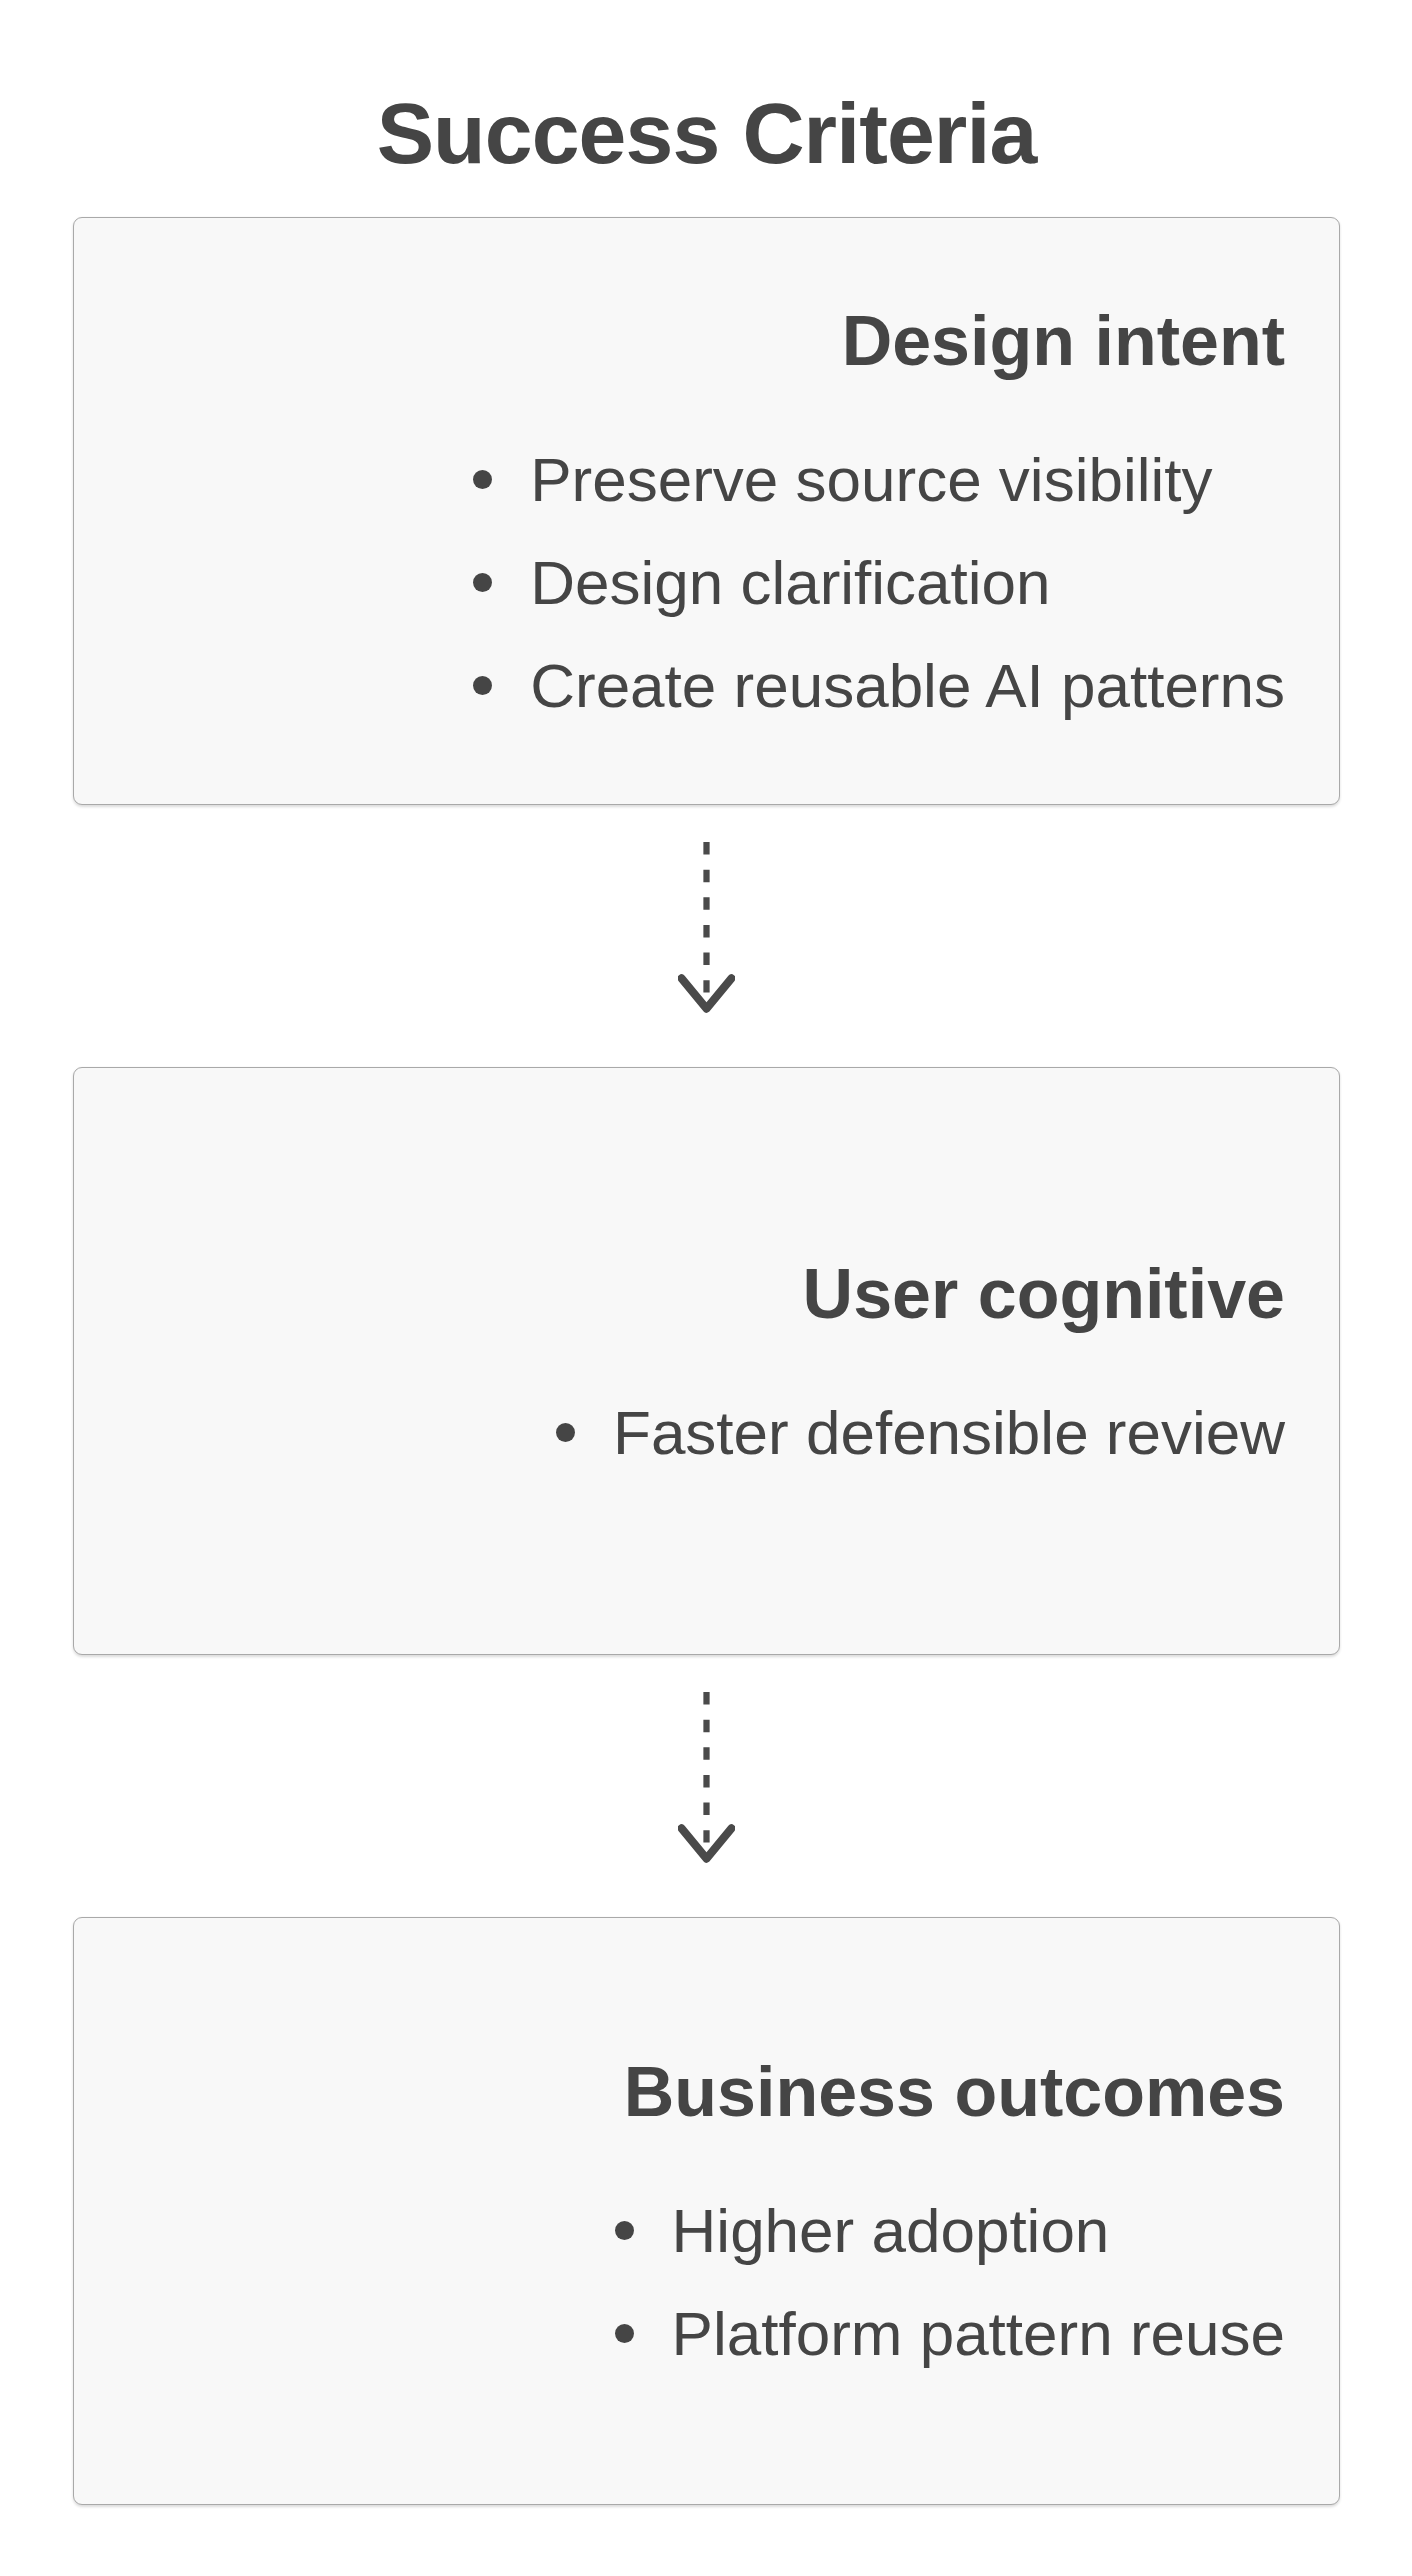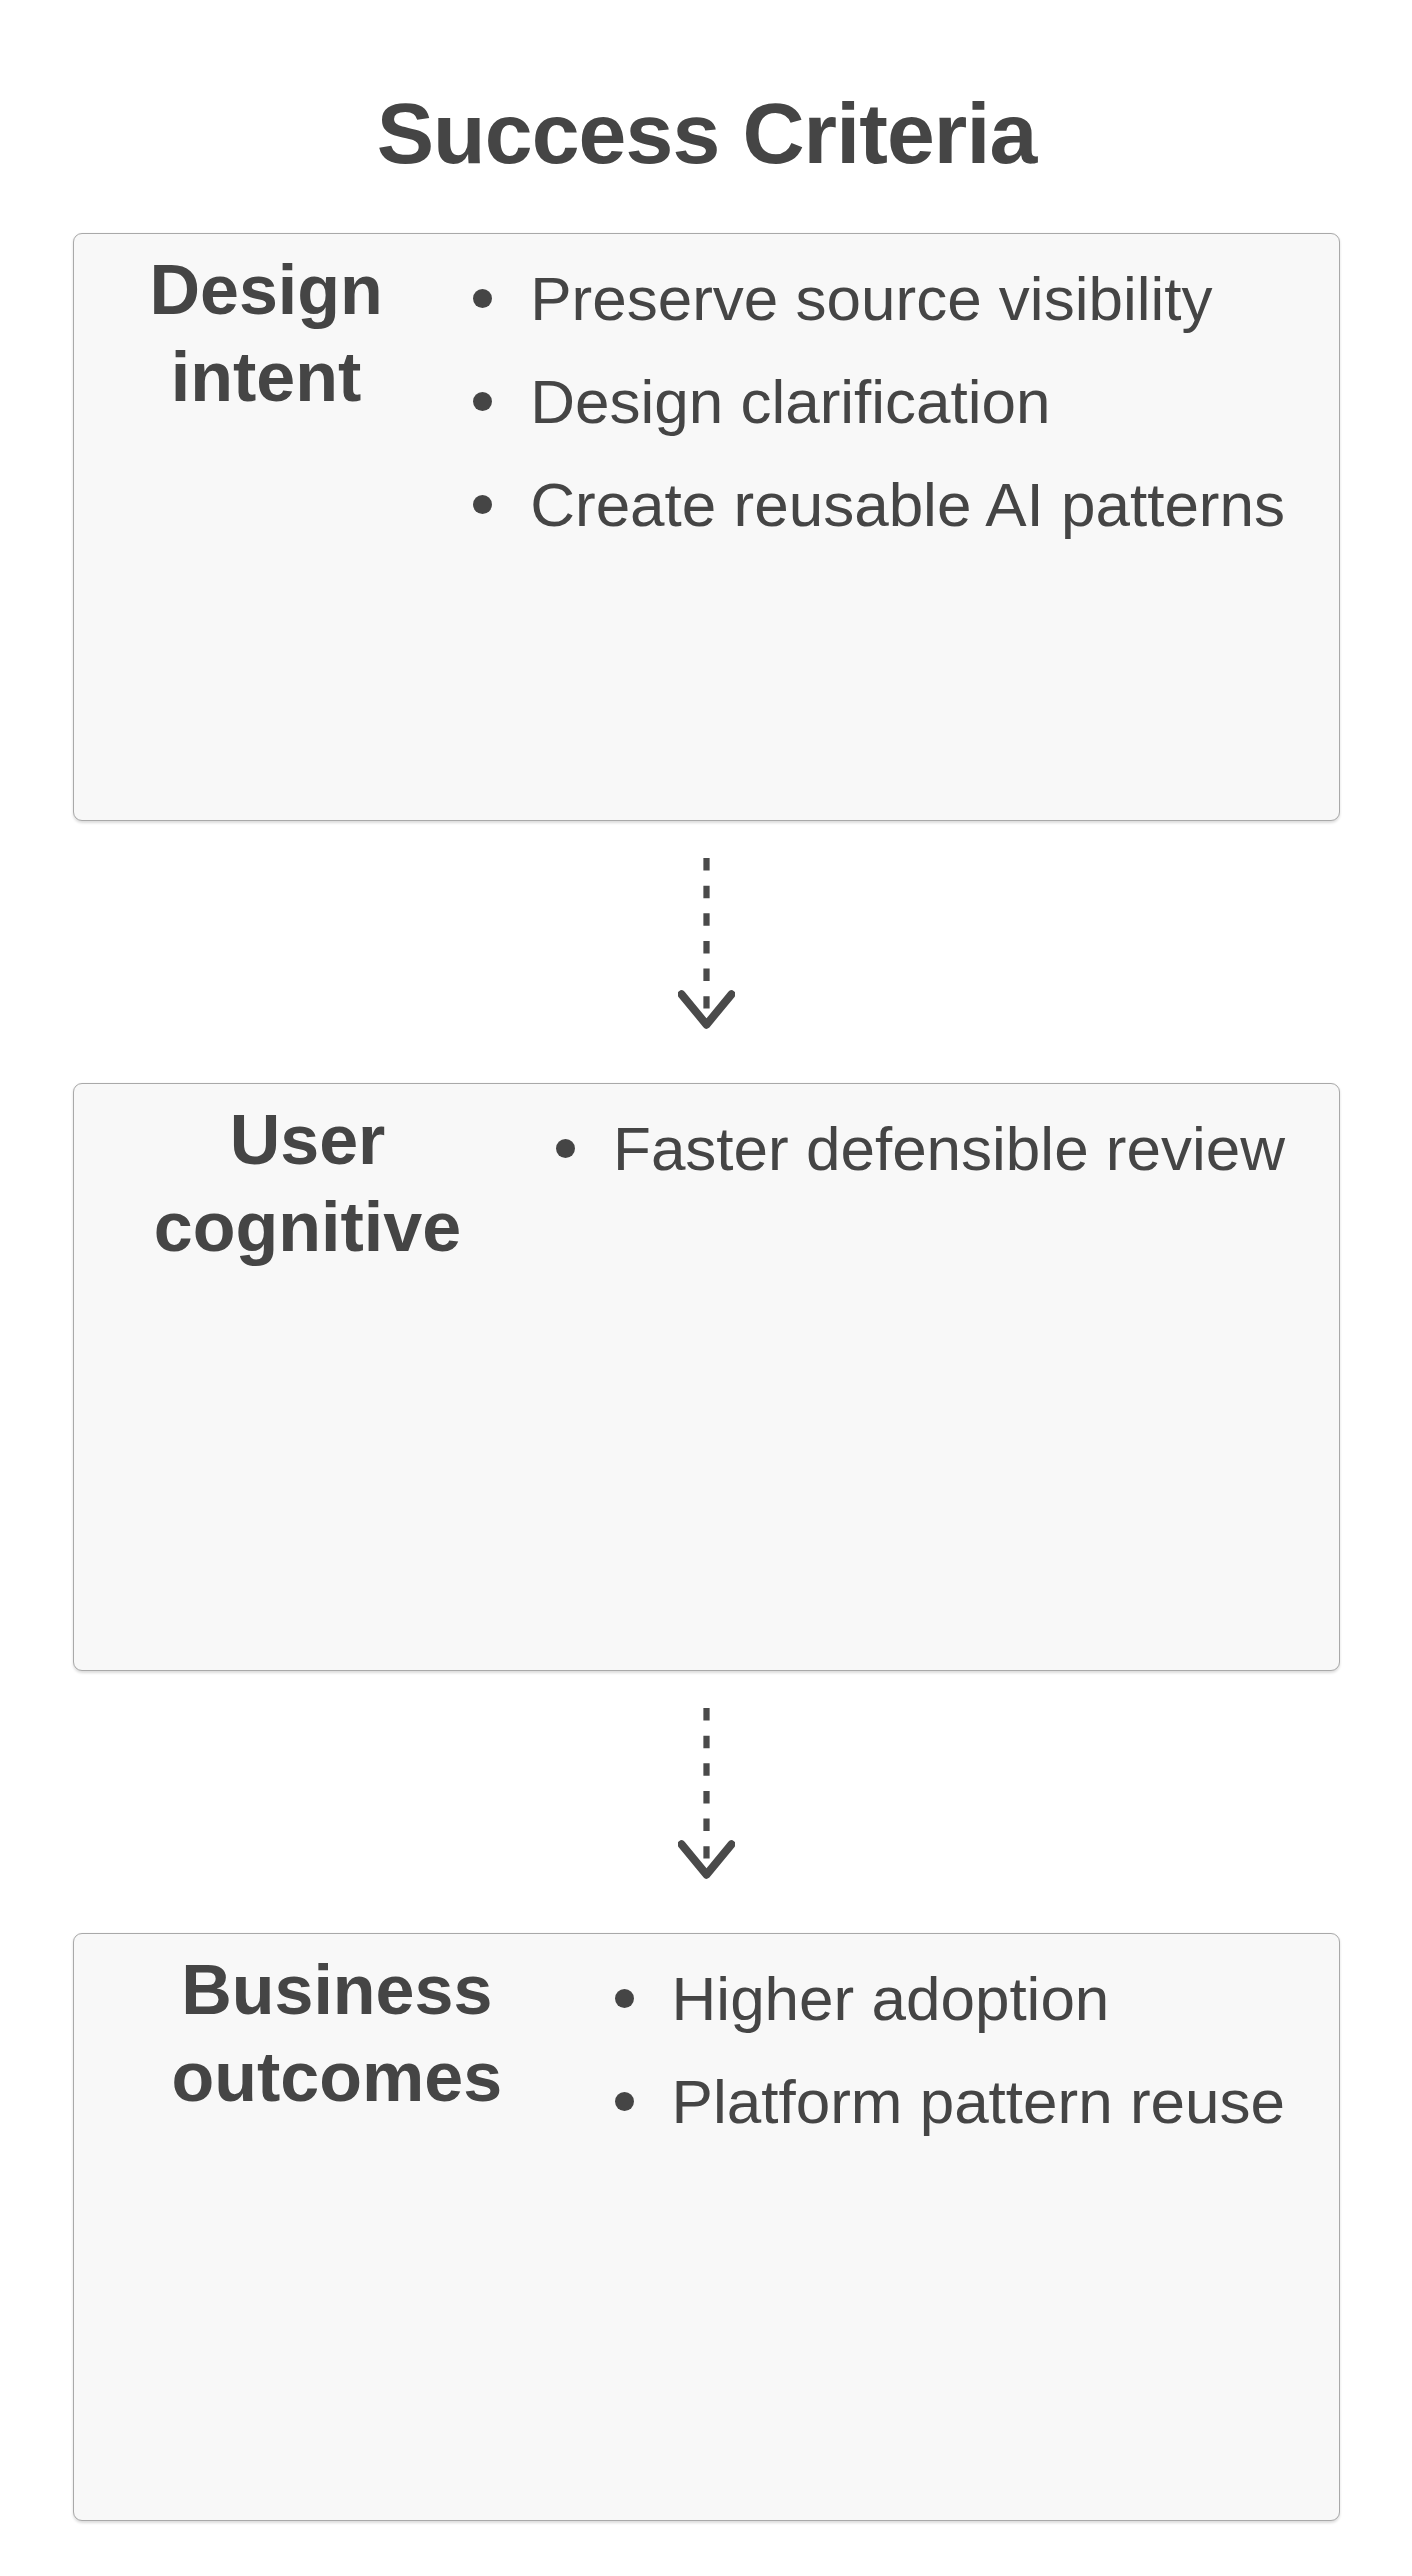--- a/index.html
+++ b/index.html
@@ -15,37 +15,39 @@
     box-sizing: border-box;
     padding-top: 78px;
     background: var(--page-bg, #ffffff);
     overflow: hidden;
   }
   .page-title {
     font-size: 86px;
     font-weight: 700;
     line-height: 111px;
     text-align: center;
-    margin: 0 0 44px 0;
+    margin: 0 0 28px 0;
     letter-spacing: -0.9px;
   }
   .flow {
     width: 1267px;
     margin: 0 auto;
   }
   .node {
     box-sizing: border-box;
     height: 588px;
     background: var(--box-bg, #f8f8f8);
     border: 1.8px solid var(--box-border, #a9a9a9);
     border-radius: 9px;
     box-shadow: 0 1.8px 2.7px rgba(0,0,0,0.14);
     display: flex;
+    flex-direction: column;
     justify-content: center;
     padding: 12.5px 54px 0 54px;
+    align-items: flex-end;
   }
   .node-title {
     font-size: 70px;
     font-weight: 700;
     line-height: 87px;
     text-align: center;
     margin: 0 0 43px 0;
   }
   .bullet-list {
     list-style: none;

